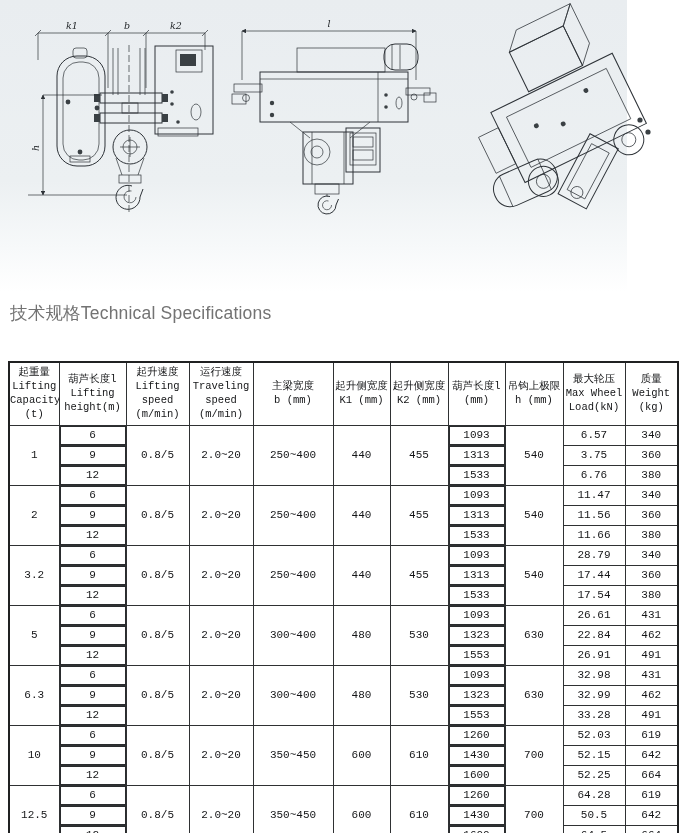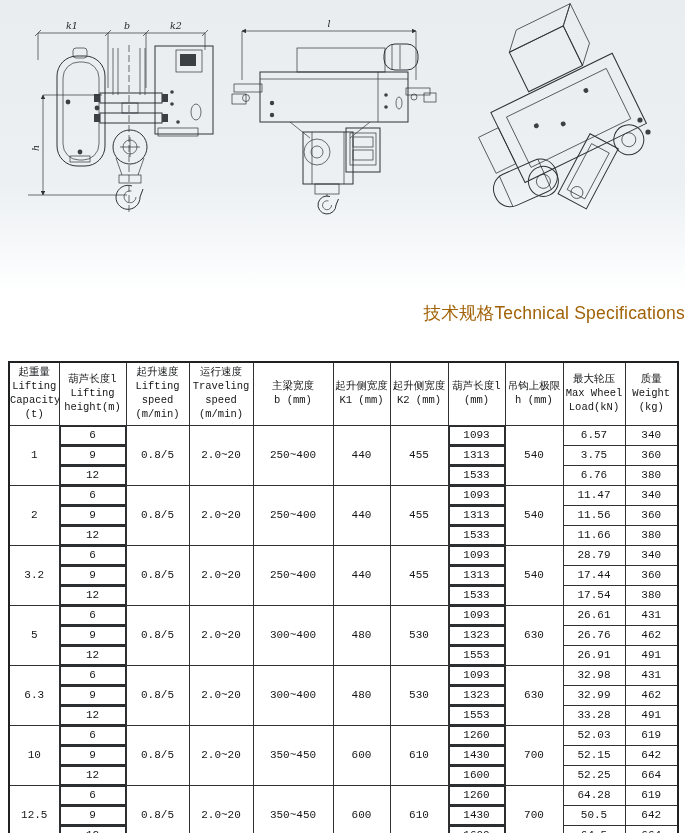--- a/index.html
+++ b/index.html
@@ -1,32 +1,32 @@
 <!DOCTYPE html>
 <html><head>
 <meta charset="utf-8">
 <style>
   html,body{margin:0;padding:0;}
   body{
     width:685px;height:833px;overflow:hidden;background:#ffffff;
     font-family:"Liberation Sans",sans-serif;
   }
   .drawings{
-    position:relative;width:685px;height:292px;
+    position:relative;width:627px;height:292px;
     background:linear-gradient(180deg,#e9edf0 0%,#ecf0f2 62%,#f7f9fa 85%,#ffffff 100%);
   }
   .drawings svg{display:block;}
   .ln{stroke:#2e3338;fill:none;stroke-width:1;}
   .lnth{stroke:#2e3338;fill:none;stroke-width:0.7;}
   .lnf{stroke:none;fill:#3a4044;}
   .dash{stroke:#2e3338;fill:none;stroke-width:0.7;stroke-dasharray:7 3;}
   .dimtxt{font-family:"DejaVu Serif",serif;font-style:italic;font-size:9.5px;fill:#24282b;}
   .title{
-    margin:9px 0 14px 10px;height:26px;font-size:17.5px;color:#a16207;
-    letter-spacing:.2px;font-family:"Liberation Sans",sans-serif;text-align:right;
+    margin:9px 0 14px 10px;height:26px;font-size:17.5px;color:#737373;
+    letter-spacing:.2px;font-family:"Liberation Sans",sans-serif;
   }
   table.spec{
     border-collapse:collapse;table-layout:fixed;width:670px;
     margin:34px 0 0 8px;border:2px solid #202122;
   }
   table.spec th,table.spec td{
     border:1px solid #2f3133;text-align:center;vertical-align:middle;
     padding:0;color:#141517;overflow:hidden;
   }
   table.spec th{
@@ -330,21 +330,21 @@
           <td rowspan="3">480</td>
           <td rowspan="3">530</td>
           <td class="inset">1093</td>
           <td rowspan="3">630</td>
           <td>26.61</td>
           <td>431</td>
         </tr>
         <tr>
           <td class="inset">9</td>
           <td class="inset">1323</td>
-          <td>26.76</td>
+          <td>22.84</td>
           <td>462</td>
         </tr>
         <tr>
           <td class="inset">12</td>
           <td class="inset">1553</td>
           <td>26.91</td>
           <td>491</td>
         </tr>
         <tr>
           <td rowspan="3">6.3</td>

